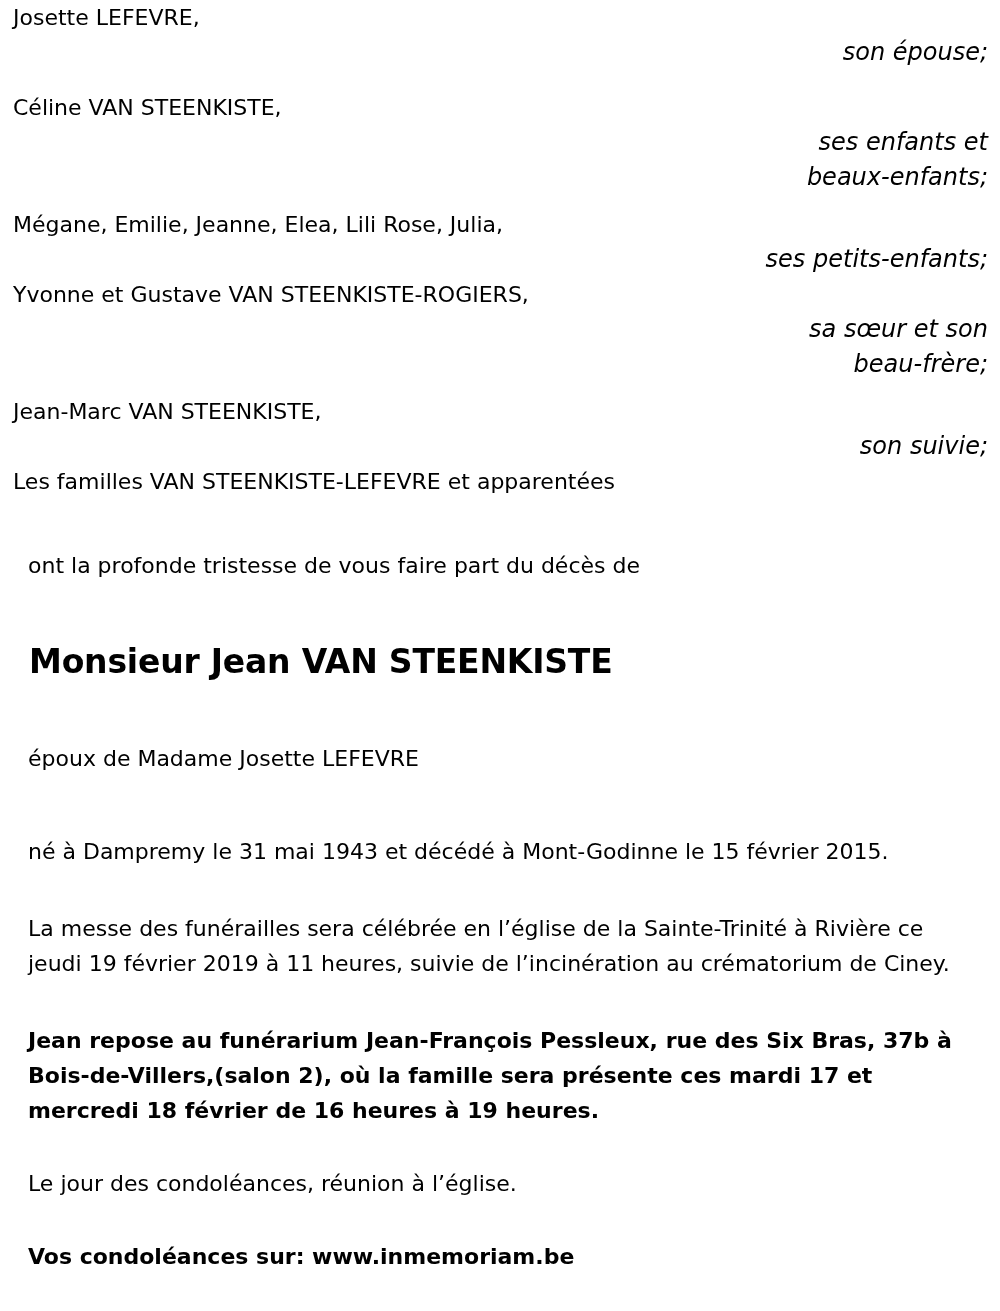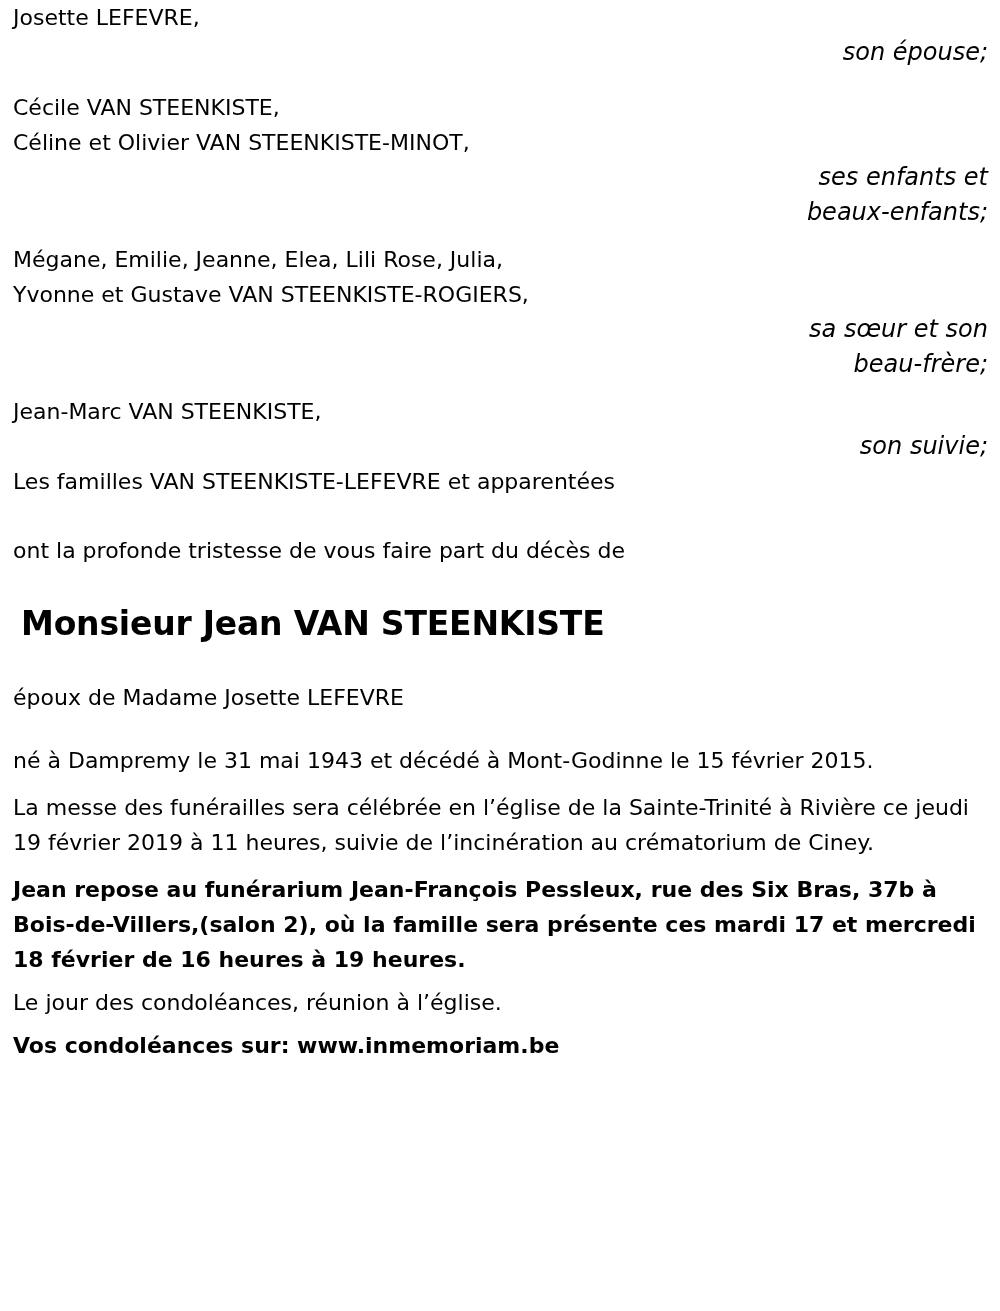--- a/index.html
+++ b/index.html
@@ -51,30 +51,30 @@
     font-weight: 400;
     width: 100%;
   }
   .role-line { display: block; }
 
   
   .para {
     font-size: 22px;
     line-height: 35px;
     font-weight: 400;
-    margin: 0;
+    margin: 15px;
   }
   .para.bold {
     font-weight: 700;
   }
   .heading {
     font-size: 33px;
     line-height: 40px;
     font-weight: 700;
-    margin: 8px;
+    margin: 16px;
     letter-spacing: -0.2px;
   }
   .sp-8  { height: 8px; }
   .sp-12 { height: 12px; }
   .sp-20 { height: 20px; }
   .sp-28 { height: 28px; }
   .sp-34 { height: 34px; }
 </style>
 </head>
 <body>
@@ -88,34 +88,36 @@
       </div>
       <div class="role">
         <span class="role-line">son épouse;</span>
       </div>
     </div>
 
     <div class="sp-20"></div>
 
     <div class="relation-block">
       <div class="names">
-        <div class="name-line">Cécile VAN STEENKISTE,</div>
-        <div class="name-line">Céline et Olivier VAN STEENKISTE-MINOT,</div>
+        <div class="name-line">Céline VAN STEENKISTE,</div>
       </div>
       <div class="role">
         <span class="role-line">ses enfants et</span>
         <span class="role-line">beaux-enfants;</span>
       </div>
     </div>
 
     <div class="sp-12"></div>
 
     <div class="relation-block">
       <div class="names">
         <div class="name-line">Mégane, Emilie, Jeanne, Elea, Lili Rose, Julia,</div>
+      </div>
+      <div class="role">
+        <span class="role-line">ses petits-enfants;</span>
       </div>
     </div>
 
     <div class="relation-block">
       <div class="names">
         <div class="name-line">Yvonne et Gustave VAN STEENKISTE-ROGIERS,</div>
       </div>
       <div class="role">
         <span class="role-line">sa sœur et son</span>
         <span class="role-line">beau-frère;</span>

